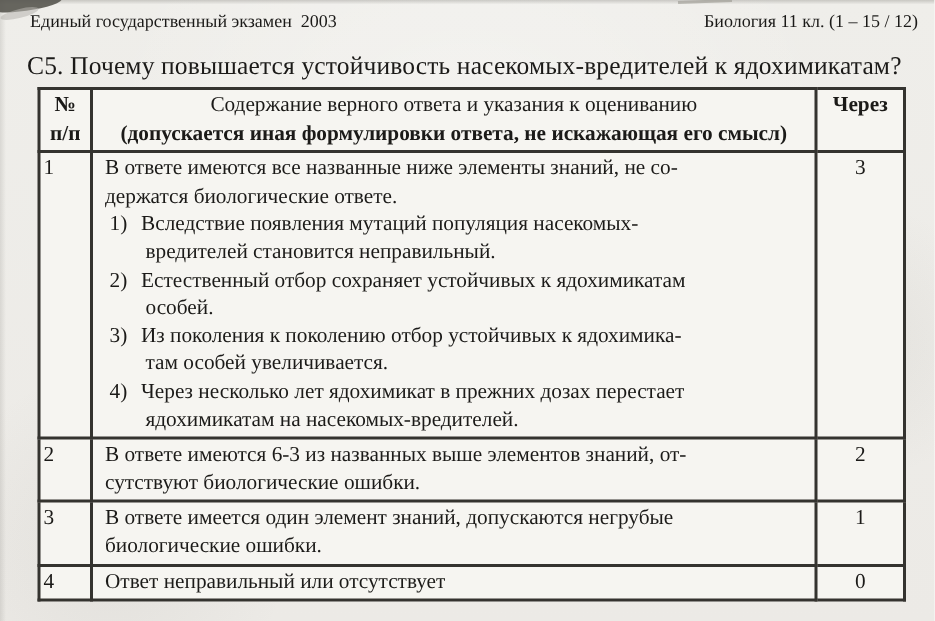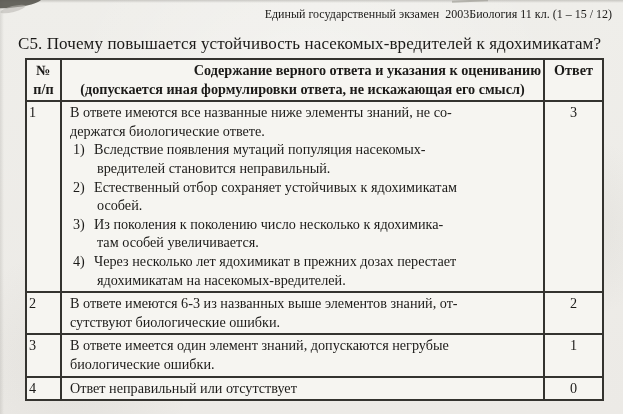--- a/index.html
+++ b/index.html
@@ -34,21 +34,21 @@
     background: #b7b5af; border-radius: 50%;
     transform: rotate(-14deg); opacity: 0.55;
   }
   .top-dash {
     position: absolute; left: 452px; top: 0px; width: 36px; height: 2px;
     background: #9a988f; opacity: 0.6; transform: rotate(-2deg);
   }
 
   .page-header {
     position: absolute; top: 7px; left: 20px; right: 11px;
-    display: flex; justify-content: flex-end;
+    display: flex; justify-content: space-between;
     font-size: 12px; line-height: 14px;
     white-space: pre;
   }
 
   .question {
     position: absolute; top: 34px; left: 18px; width: 596px;
     font-size: 17px; line-height: 20px;
     letter-spacing: 0.1px;
   }
 
@@ -64,21 +64,21 @@
   table.grading col.c-score { width: 59px; }
 
   table.grading th, table.grading td {
     border: 2px solid #34332f;
     vertical-align: top;
     padding: 1px 2px 2px 2px;
     font-size: 14.2px; line-height: 18.6px;
   }
   th.h-num, th.h-score { font-weight: bold; text-align: center; }
   th.h-body { font-weight: normal; text-align: center; padding-left: 4px; padding-right: 4px; }
-  .h-title { font-weight: bold; text-align: right; }
+  .h-title { font-weight: normal; }
   .h-note  { font-weight: bold; }
 
   td.num-cell { text-align: left; padding-left: 8px; }
   td.score-cell { text-align: center; padding-top: 1px; }
   td.content-cell { padding-left: 0; padding-right: 2px; }
 
   .ln       { padding-left: 6px; }
   .ln.item  { padding-left: 9px; }
   .ln.item .mk { display: inline-block; min-width: 21px; }
   .ln.cont  { padding-left: 33px; }
@@ -109,34 +109,34 @@
       <tr>
     <th class="h-num">
       <div>№</div>
       <div>п/п</div>
     </th>
     <th class="h-body">
       <div class="h-title">Содержание верного ответа и указания к оцениванию</div>
       <div class="h-note">(допускается иная формулировки ответа, не искажающая его смысл)</div>
     </th>
     <th class="h-score">
-      <div>Ответ</div>
+      <div>Через</div>
     </th>
   </tr>
 
   <tr>
     <td class="num-cell">1</td>
     <td class="content-cell">
       <div class="ln">В ответе имеются все названные ниже элементы знаний, не со-</div>
       <div class="ln">держатся биологические ответе.</div>
       <div class="ln item"><span class="mk">1)</span><span>Вследствие появления мутаций популяция насекомых-</span></div>
       <div class="ln cont">вредителей становится неправильный.</div>
       <div class="ln item"><span class="mk">2)</span><span>Естественный отбор сохраняет устойчивых к ядохимикатам</span></div>
       <div class="ln cont">особей.</div>
-      <div class="ln item"><span class="mk">3)</span><span>Из поколения к поколению число несколько к ядохимика-</span></div>
+      <div class="ln item"><span class="mk">3)</span><span>Из поколения к поколению отбор устойчивых к ядохимика-</span></div>
       <div class="ln cont">там особей увеличивается.</div>
       <div class="ln item"><span class="mk">4)</span><span>Через несколько лет ядохимикат в прежних дозах перестает</span></div>
       <div class="ln cont">ядохимикатам на насекомых-вредителей.</div>
     </td>
     <td class="score-cell">3</td>
   </tr>
 
   <tr>
     <td class="num-cell">2</td>
     <td class="content-cell">

